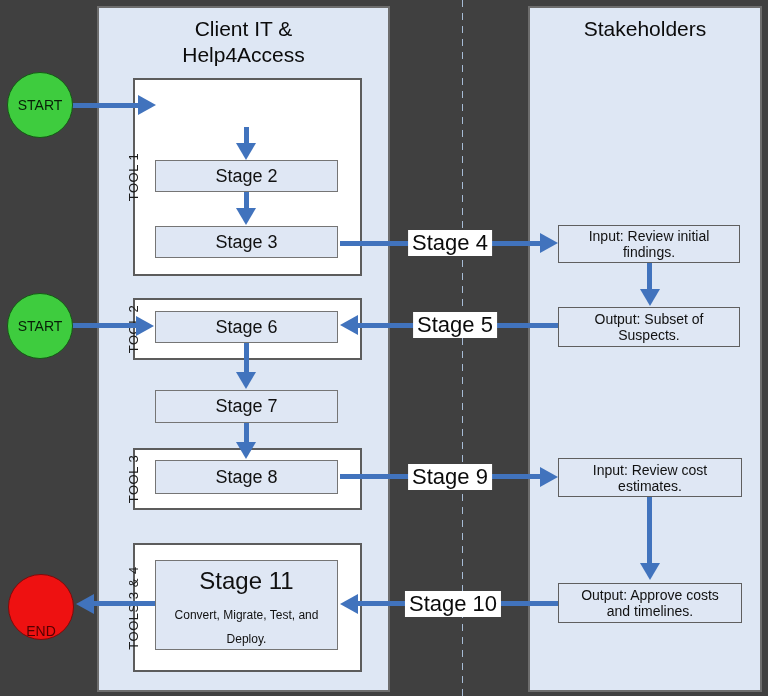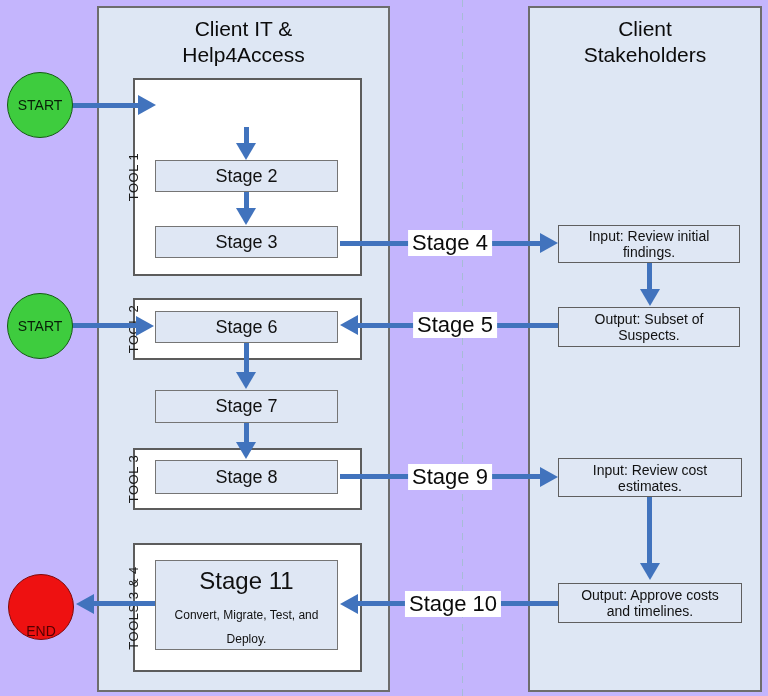--- a/index.html
+++ b/index.html
@@ -1,18 +1,18 @@
 <!DOCTYPE html>
 <html style="--lane-fill: #dee7f4; --shape-fill: #dfe7f4; --container-fill: #ffffff; --arrow-blue: #4173bd; --start-green: #3ecc3e; --end-red: #ee1111; --divider: #a7bcd6;"><head>
 <meta charset="utf-8">
 <style>
   * { box-sizing: border-box; margin: 0; padding: 0; }
   html, body { background: #ffffff; }
   body { font-family: "Liberation Sans", sans-serif; color: #111; }
-  .canvas { position: relative; width: 768px; height: 696px; background: #c4b5fd; overflow: hidden; }
+  .canvas { position: relative; width: 768px; height: 696px; background: #404040; overflow: hidden; }
 
   .divider { position: absolute; width: 1px; top: 0; height: 696px; left: 462px;
              background: repeating-linear-gradient(to bottom, var(--divider,#a7bcd6) 0 7px, transparent 7px 13px); }
 
   .lane { position: absolute; background: var(--lane-fill,#dee7f4); border: 2px solid #6d6d6d; }
   .lane-title { margin-top: 8px; text-align: center; font-size: 21px; line-height: 26px; color: #0b0b0b; }
   .lane-title span { display: block; }
 
   .tool { position: absolute; background: var(--container-fill,#ffffff); border: 2px solid #5c5c5c; }
   .vlabel { position: absolute; left: -2px; top: 50%;
@@ -55,21 +55,20 @@
 
   <div class="lane" style="left:97px; top:6px; width:293px; height:686px;">
     <div class="lane-title">
       <span>Client IT &amp;</span>
       <span>Help4Access</span>
     </div>
   </div>
 
   <div class="lane" style="left:528px; top:6px; width:234px; height:686px;">
     <div class="lane-title">
-      <span>Client</span>
       <span>Stakeholders</span>
     </div>
   </div>
 
   <div class="tool" style="left:133px; top:78px; width:229px; height:198px;">
     <span class="vlabel">TOOL 1</span>
   </div>
   <div class="tool" style="left:133px; top:298px; width:229px; height:62px;">
     <span class="vlabel">TOOL 2</span>
   </div>

